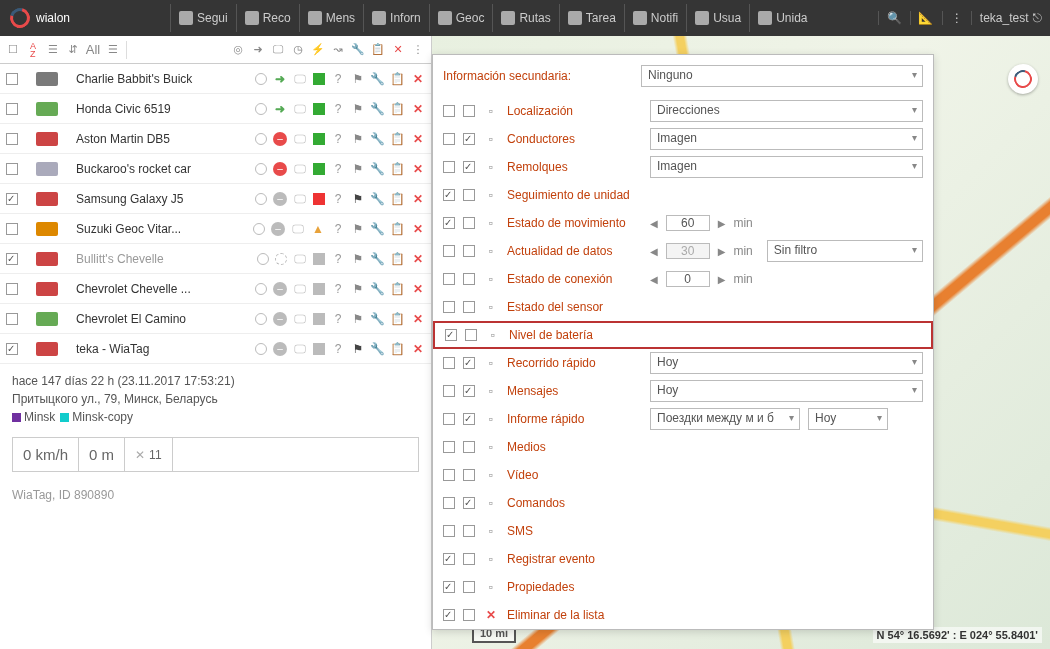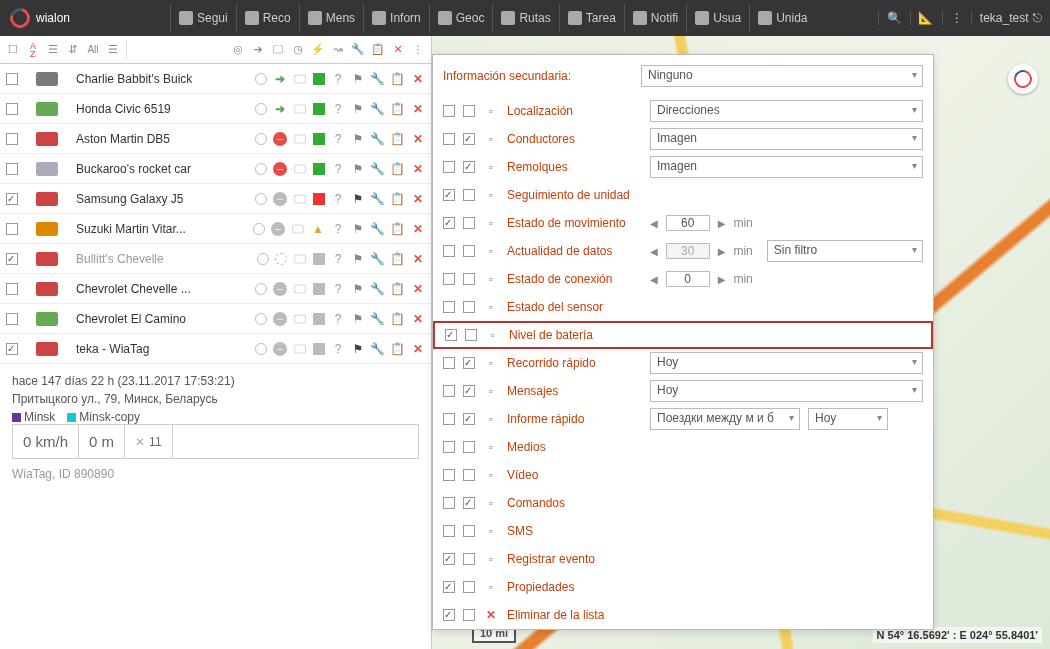--- a/index.html
+++ b/index.html
@@ -44,24 +44,24 @@
 .ri.question{color:#999}
 .ri.flag{color:#888}
 .ri.flag-dark{color:#444}
 .ri.wrench{color:#888}
 .ri.x{color:#e84a4a;font-weight:bold}
 .ri.warn{color:#e8a23a}
 .ri.dotted{border:1px dashed #bbb;border-radius:50%;width:12px;height:12px}
 
 .info-box{padding:10px 12px;color:#555}
 .info-line{margin-bottom:4px}
-.geo-tags{display:flex;gap:12px;margin-bottom:0}
+.geo-tags{display:flex;gap:5px;margin-bottom:13px}
 .tag{display:flex;align-items:center;gap:3px}
 .tag-sq{width:9px;height:9px}
-.stats{display:flex;align-items:stretch;border:1px solid #ccc;margin-bottom:8px}
+.stats{display:flex;align-items:stretch;border:1px solid #ccc;margin-bottom:16px}
 .stat{padding:8px 10px;border-right:1px solid #ccc;display:flex;align-items:center;justify-content:center;color:#666;font-size:15px}
 .stat:last-child{border-right:none}
 .stat.coords{flex:1;flex-direction:column;font-size:15px;line-height:1.2}
 .stat .wrench-small{font-size:12px;margin-right:4px;color:#aaa}
 .muted{color:#999}
 
 .map-area{flex:1;position:relative;background:linear-gradient(135deg,#e8f0e0 0%,#f0f4e8 40%,#dce8d8 100%);overflow:hidden}
 .map-roads{position:absolute;inset:0;background:
  linear-gradient(80deg,transparent 48%,#f4d060 48.5%,#f4d060 49.5%,transparent 50%),
  linear-gradient(10deg,transparent 30%,#f4d060 30.5%,#f4d060 31.5%,transparent 32%),
@@ -157,21 +157,21 @@
 </div>
 
 <div class="main">
   <div class="left-panel">
     <div class="toolbar">
       <div class="toolbar-group">
         <span class="tb-btn">☐</span>
         <span class="tb-btn" style="color:#e84a4a;font-size:9px;line-height:8px">A<br>Z</span>
         <span class="tb-btn">☰</span>
         <span class="tb-btn">⇵</span>
-        <span class="tb-btn" style="font-size:10px">All</span>
+        <span class="tb-btn" style="font-size:13px">All</span>
         <span class="tb-btn">☰</span>
       </div>
       <div style="flex:1"></div>
       <span class="tb-btn">◎</span>
       <span class="tb-btn">➜</span>
       <span class="tb-btn">🖵</span>
       <span class="tb-btn">◷</span>
       <span class="tb-btn">⚡</span>
       <span class="tb-btn">↝</span>
       <span class="tb-btn">🔧</span>
@@ -256,21 +256,21 @@
             <span class="ri question">?</span>
             <span class="ri flag-dark">⚑</span>
             <span class="ri wrench">🔧</span>
             <span class="ri">📋</span>
             <span class="ri x">✕</span>
           </div>
         </div>
         <div class="row">
           <span class="row-check "></span>
           <span class="row-icon orange"></span>
-          <span class="row-name ">Suzuki Martin Vitar...</span>
+          <span class="row-name ">Suzuki Geoc Vitar...</span>
           <div class="row-icons">
             <span class="ri target"></span>
             <span class="ri minus-gray">–</span>
             <span class="ri">🖵</span>
             <span class="ri warn">▲</span>
             <span class="ri question">?</span>
             <span class="ri flag">⚑</span>
             <span class="ri wrench">🔧</span>
             <span class="ri">📋</span>
             <span class="ri x">✕</span>

